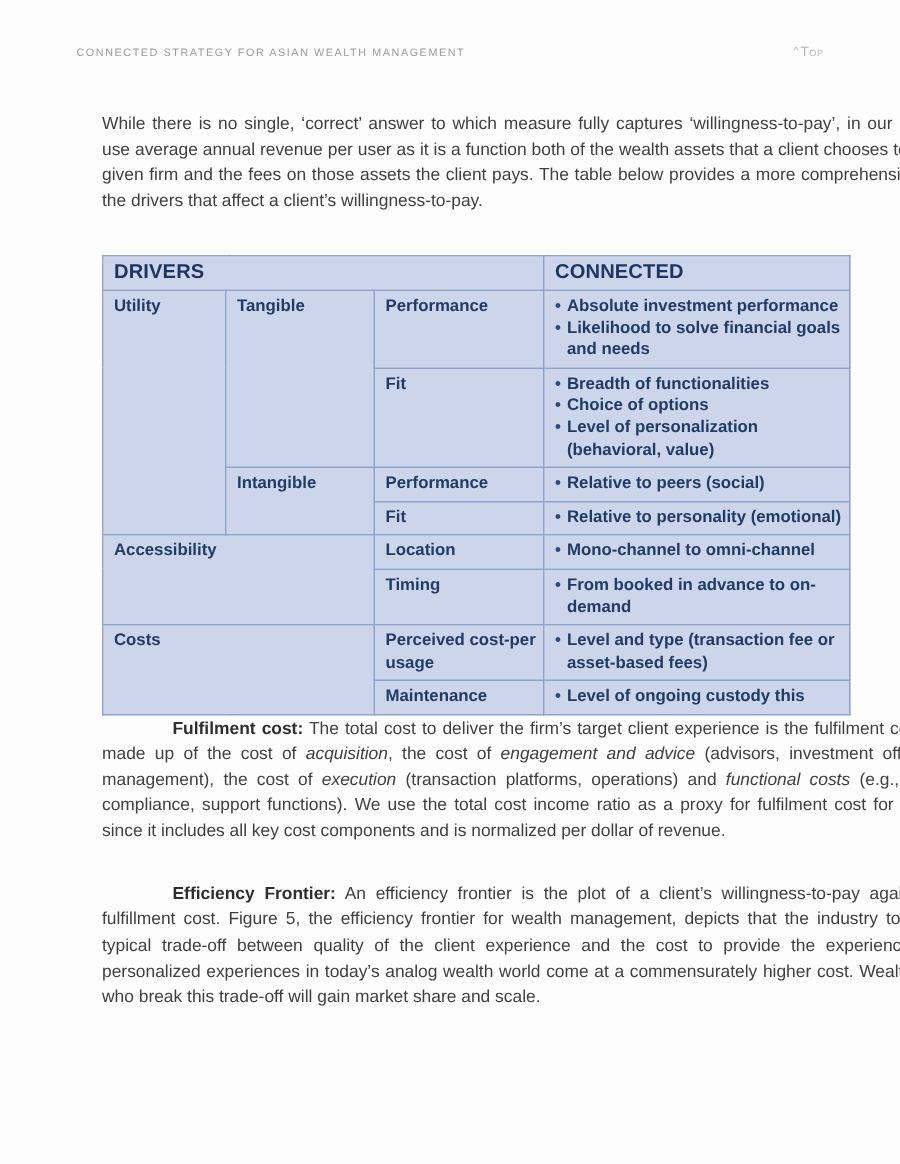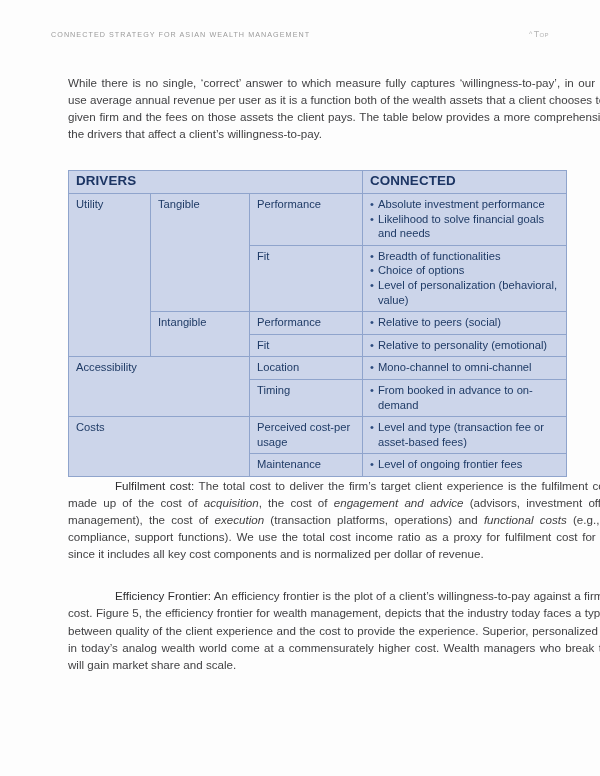--- a/index.html
+++ b/index.html
@@ -72,21 +72,21 @@
     font-size: 11.6px;
     line-height: 17.1px;
     color: #3f3f41;
     text-align: justify;
     text-justify: inter-word;
     hyphens: manual;
   }
   p.body + p.body {
     margin-top: 25px;
   }
-  p.body b { color: #2e2e30; font-weight: normal; padding-left: 47px; }
+  p.body b { color: #2e2e30; font-weight: bold; padding-left: 47px; }
   p.body i { font-style: italic; }
 
   
   .drivers-table-wrap {
     margin: 28px 0 0 0;
   }
   table.drivers {
     border-collapse: collapse;
     width: 498px;
     table-layout: fixed;
@@ -96,21 +96,21 @@
   table.drivers col.c2 { width: 99px; }
   table.drivers col.c3 { width: 113px; }
   table.drivers col.c4 { width: 204px; }
 
   table.drivers td, table.drivers th {
     border: 1px solid #8fa4cc;
     padding: 3px 2px 4px 7px;
     vertical-align: top;
     color: #1f3b66;
     background: #ccd5ea;
-    font-weight: normal;
+    font-weight: bold;
     text-align: left;
     line-height: 14.6px;
   }
   table.drivers th.hdr {
     font-size: 13.4px;
     font-weight: bold;
     color: #1c3563;
     padding: 3px 6px 4px 7px;
     letter-spacing: .1px;
   }
@@ -256,21 +256,21 @@
                   <span class="dot">•</span>
                   <span class="txt">Level and type (transaction fee or asset-based fees)</span>
                 </div>
               </td>
             </tr>
             <tr>
               <td>Maintenance</td>
               <td class="var">
                 <div class="bullet-line">
                   <span class="dot">•</span>
-                  <span class="txt">Level of ongoing frontier fees</span>
+                  <span class="txt">Level of ongoing custody this</span>
                 </div>
               </td>
             </tr>
           </tbody>
       </table>
     </div>
 
     <p class="body">
       <b>Fulfilment cost:</b><span> The total cost to deliver the firm’s target client experience is the fulfilment cost, which is made up of the cost of </span><i>acquisition</i><span>, the cost of </span><i>engagement and advice</i><span> (advisors, investment office, product management), the cost of </span><i>execution</i><span> (transaction platforms, operations) and </span><i>functional costs</i><span> (e.g., technology, compliance, support functions). We use the total cost income ratio as a proxy for fulfilment cost for our purpose since it includes all key cost components and is normalized per dollar of revenue.</span>
     </p>

